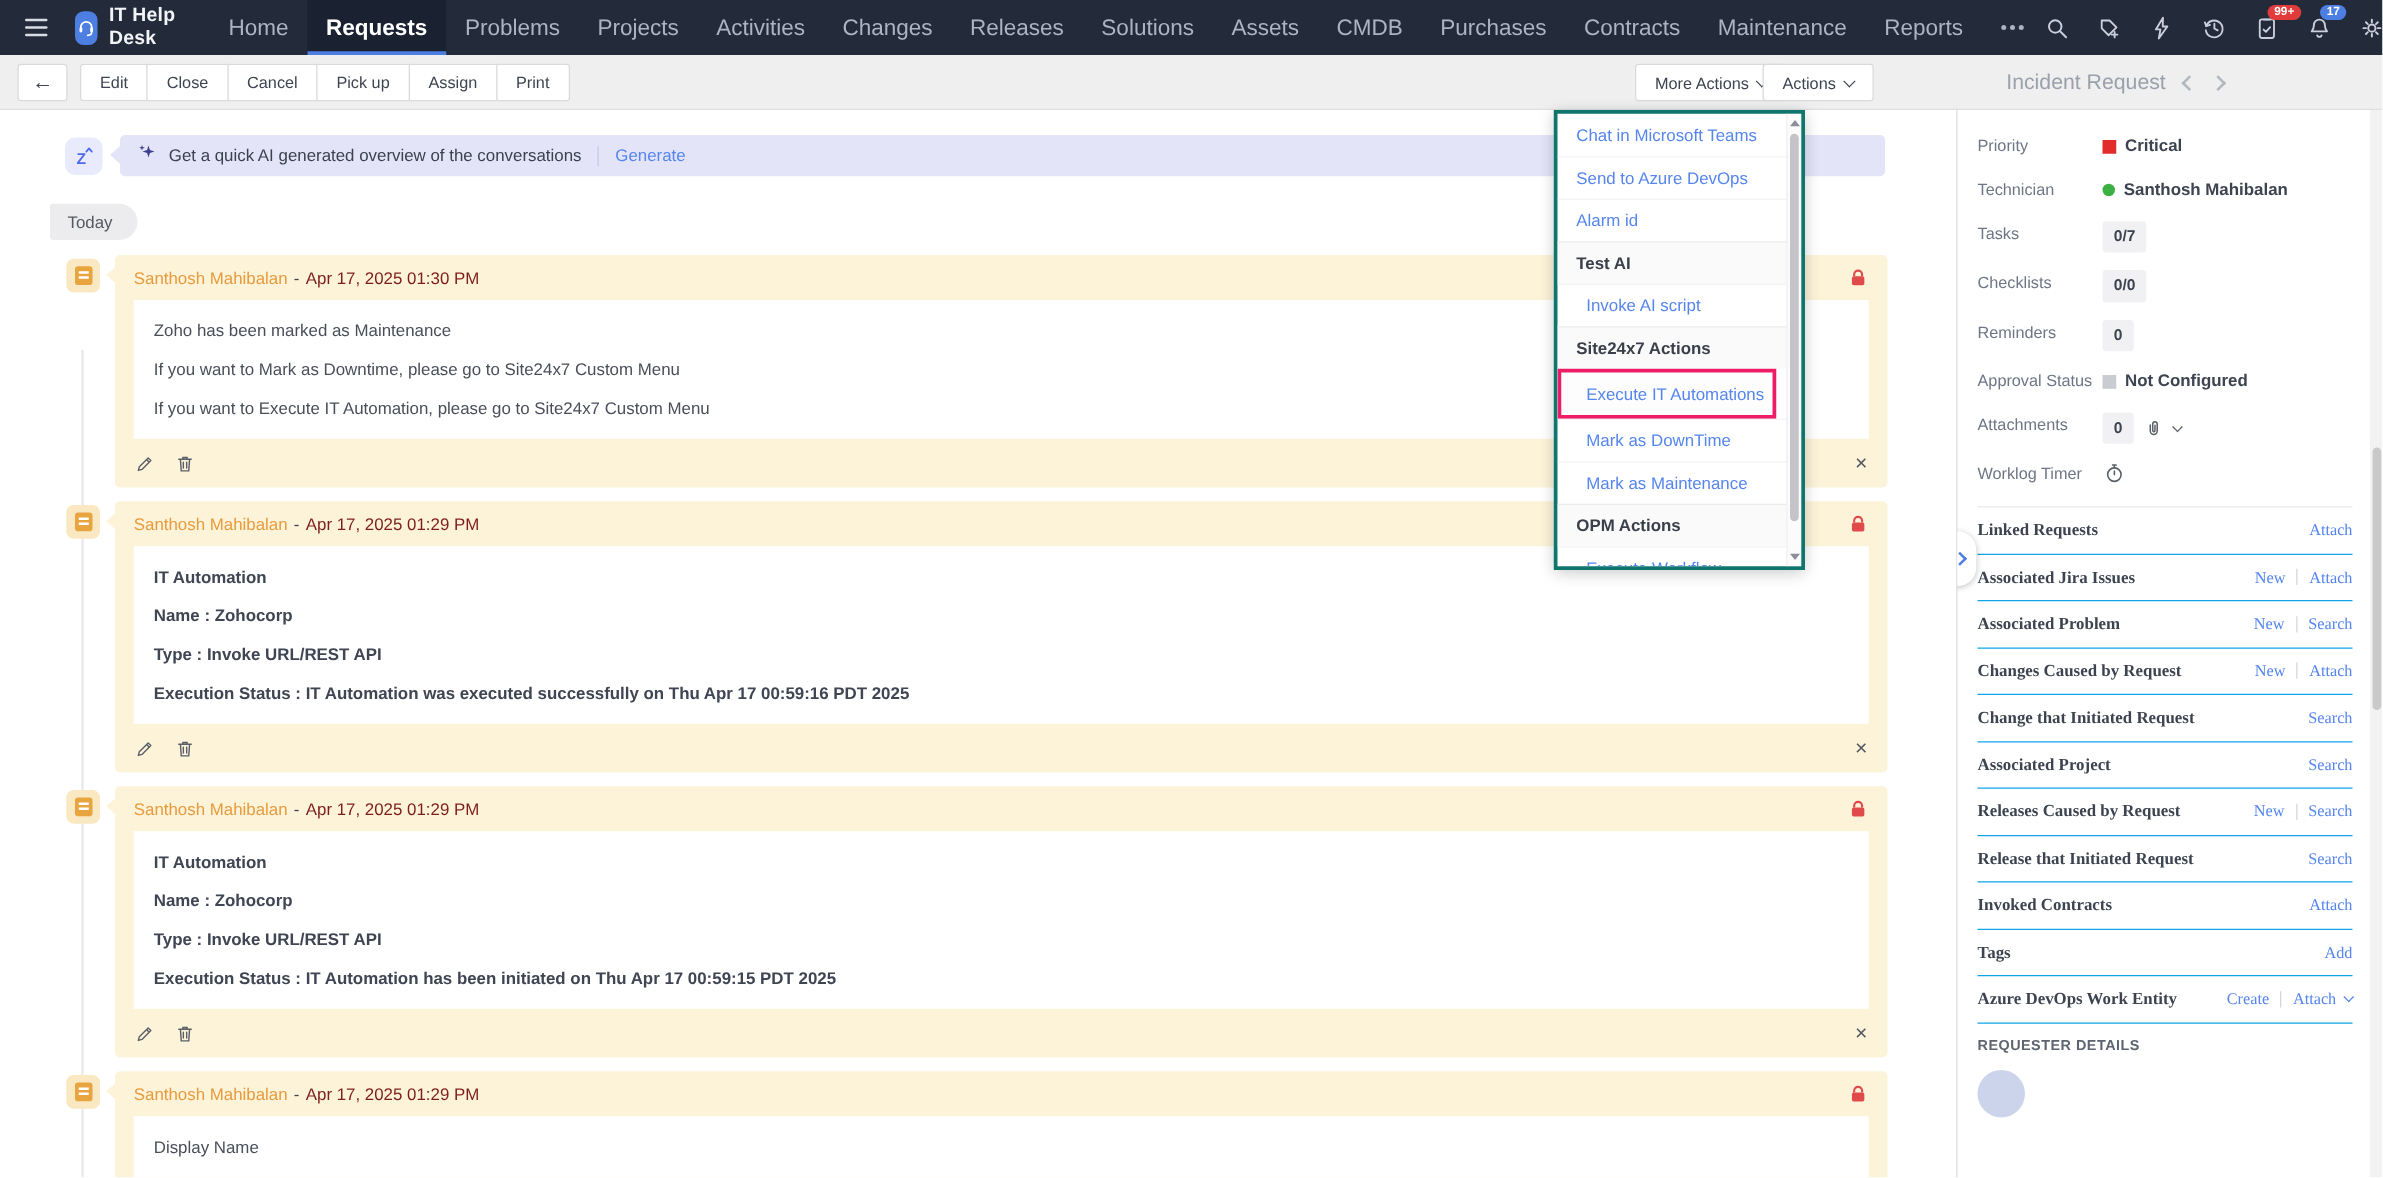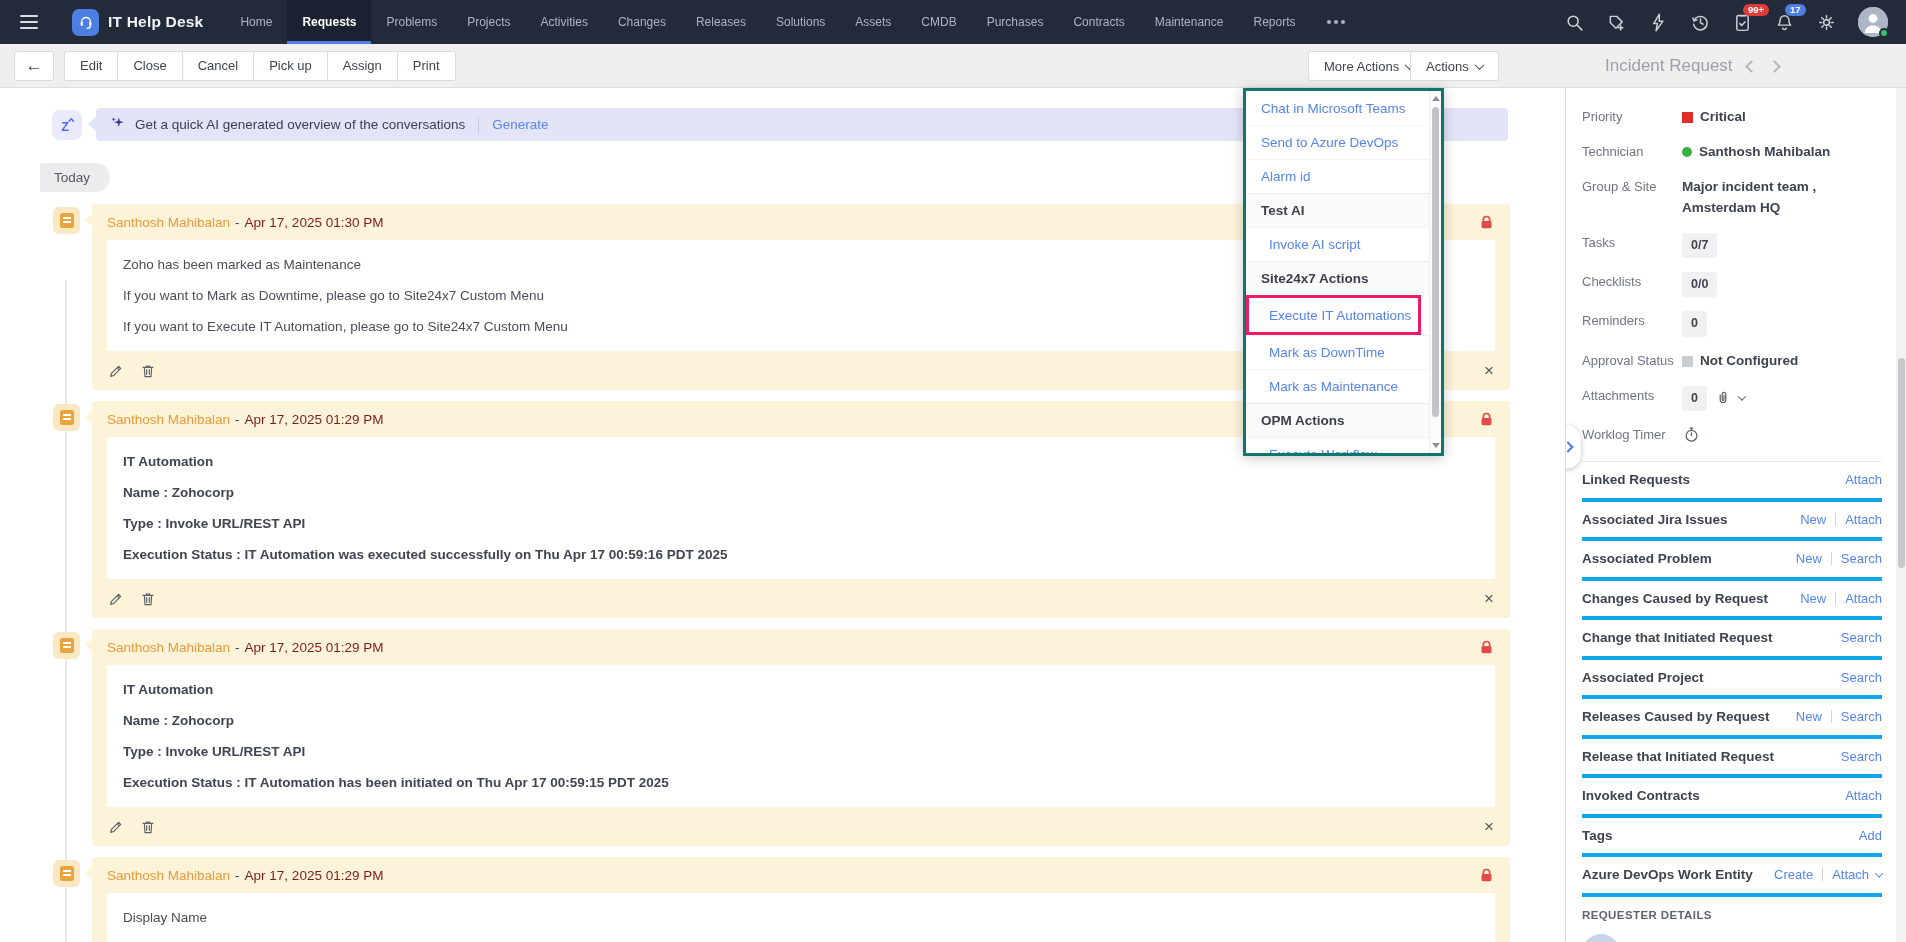--- a/index.html
+++ b/index.html
@@ -9,21 +9,21 @@
 
   
   .nav { height:44px; background:#232B3A; display:flex; align-items:stretch; }
   .nav-left { display:flex; align-items:center; padding-left:14px; }
   .hamburger { width:40px; height:44px; display:flex; flex-direction:column; justify-content:center; gap:4px; cursor:pointer; padding-left:6px; }
   .hamburger i { display:block; width:18px; height:2px; background:#D7DCE5; border-radius:1px; }
   .brand { display:flex; align-items:center; gap:9px; padding:0 22px 0 18px; }
   .brand-logo { width:27px; height:27px; background:#4D7FE3; border-radius:7px; display:flex; align-items:center; justify-content:center; }
   .brand-name { color:#F2F4F8; font-size:15.5px; font-weight:700; letter-spacing:.2px; }
   .nav-items { display:flex; align-items:stretch; }
-  .nav-item { display:flex; align-items:center; padding:3px 15px; color:#ACB4C2; font-size:12px; cursor:pointer; border-bottom:3px solid transparent; border-top:3px solid transparent; }
+  .nav-item { display:flex; align-items:center; padding:3px 15px; color:#ACB4C2; font-size:18px; cursor:pointer; border-bottom:3px solid transparent; border-top:3px solid transparent; }
   .nav-item.active { background:#1A2130; color:#fff; border-bottom-color:#4D7FE3; font-weight:600; }
   .nav-more { display:flex; align-items:center; gap:3px; padding:0 16px; cursor:pointer; }
   .nav-more i { width:4px; height:4px; border-radius:50%; background:#ACB4C2; display:block; }
   .nav-right { margin-left:auto; display:flex; align-items:center; gap:21px; padding-right:18px; color:#C9D0DB; }
   .nico { position:relative; width:21px; height:21px; cursor:pointer; color:#C9D0DB; }
   .nico svg { width:21px; height:21px; display:block; }
   .badge { position:absolute; top:-8px; left:11px; font-size:9.5px; font-weight:700; color:#fff; padding:1.5px 5px; border-radius:9px; line-height:1; white-space:nowrap; }
   .badge.red { background:#E23B3B; }
   .badge.blue { background:#4D7FE3; }
   .avatar { position:relative; width:30px; height:30px; border-radius:50%; background:#B3BAC8; cursor:pointer; overflow:visible; }
@@ -110,21 +110,21 @@
   .f-value { font-size:13.5px; font-weight:700; color:#3D4450; display:flex; align-items:center; gap:7px; max-width:178px; line-height:1.55; flex-wrap:wrap; }
   .ind-square { width:11px; height:11px; display:inline-block; flex:0 0 auto; }
   .ind-dot { width:10px; height:10px; border-radius:50%; display:inline-block; flex:0 0 auto; }
   .pill-badge { background:#F1F1F3; border-radius:3px; padding:3px 9px; font-size:12.5px; font-weight:700; color:#3D4450; cursor:pointer; }
   .clip-ico { width:18px; height:18px; color:#5A5F68; cursor:pointer; }
   .clip-ico svg { width:18px; height:18px; }
   .mini-chev { width:6px; height:6px; border-width:1.5px; color:#5A5F68; cursor:pointer; }
   .watch-ico { width:19px; height:19px; color:#5A5F68; cursor:pointer; }
   .watch-ico svg { width:19px; height:19px; }
   .sections { margin-top:10px; border-top:1px solid #EAEAEC; }
-  .s-row { display:flex; align-items:flex-start; padding:10px 0 10.5px; border-bottom:4px solid #0ea5e9; }
+  .s-row { display:flex; align-items:flex-start; padding:10px 0 10.5px; border-bottom:1px solid #0ea5e9;font-family:Liberation Serif, serif; }
   .s-label { font-size:13.5px; font-weight:700; color:#3D4450; }
   .s-links { margin-left:auto; display:flex; align-items:center; font-size:13px; color:#5585EE; }
   .s-link { cursor:pointer; }
   .s-div { width:1px; height:13px; background:#D5D5D8; margin:0 9px; }
   .req-details { padding-top:12px; }
   .req-header { font-size:11.5px; font-weight:700; color:#5E6570; letter-spacing:.4px; }
   .req-person { display:flex; align-items:center; gap:13px; margin-top:13px; }
   .req-avatar { width:38px; height:38px; border-radius:50%; background:#CBD4EA; }
   .collapse-handle { position:absolute; left:-15px; top:337px; width:30px; height:44px; background:#fff; border-radius:22px; box-shadow:0 1px 5px rgba(0,0,0,.25); display:flex; align-items:center; justify-content:center; cursor:pointer; z-index:5; }
   .collapse-handle .chev { color:#4D7FE3; width:8px; height:8px; border-width:2px; margin-left:3px; }
@@ -459,24 +459,20 @@
           </span>
       </div>
       <div class="f-row">
         <span class="f-label">Technician</span>
         <span class="f-value">
             <span class="ind-dot" style="background:#3CB043"></span>
             <span>Santhosh Mahibalan</span>
           </span>
       </div>
       <div class="f-row">
-        <span class="f-label">Group &amp; Site</span>
-        <span class="f-value">Major incident team , Amsterdam HQ</span>
-      </div>
-      <div class="f-row">
         <span class="f-label">Tasks</span>
         <span class="f-value">
             <span class="pill-badge">0/7</span>
           </span>
       </div>
       <div class="f-row">
         <span class="f-label">Checklists</span>
         <span class="f-value">
             <span class="pill-badge">0/0</span>
           </span>

